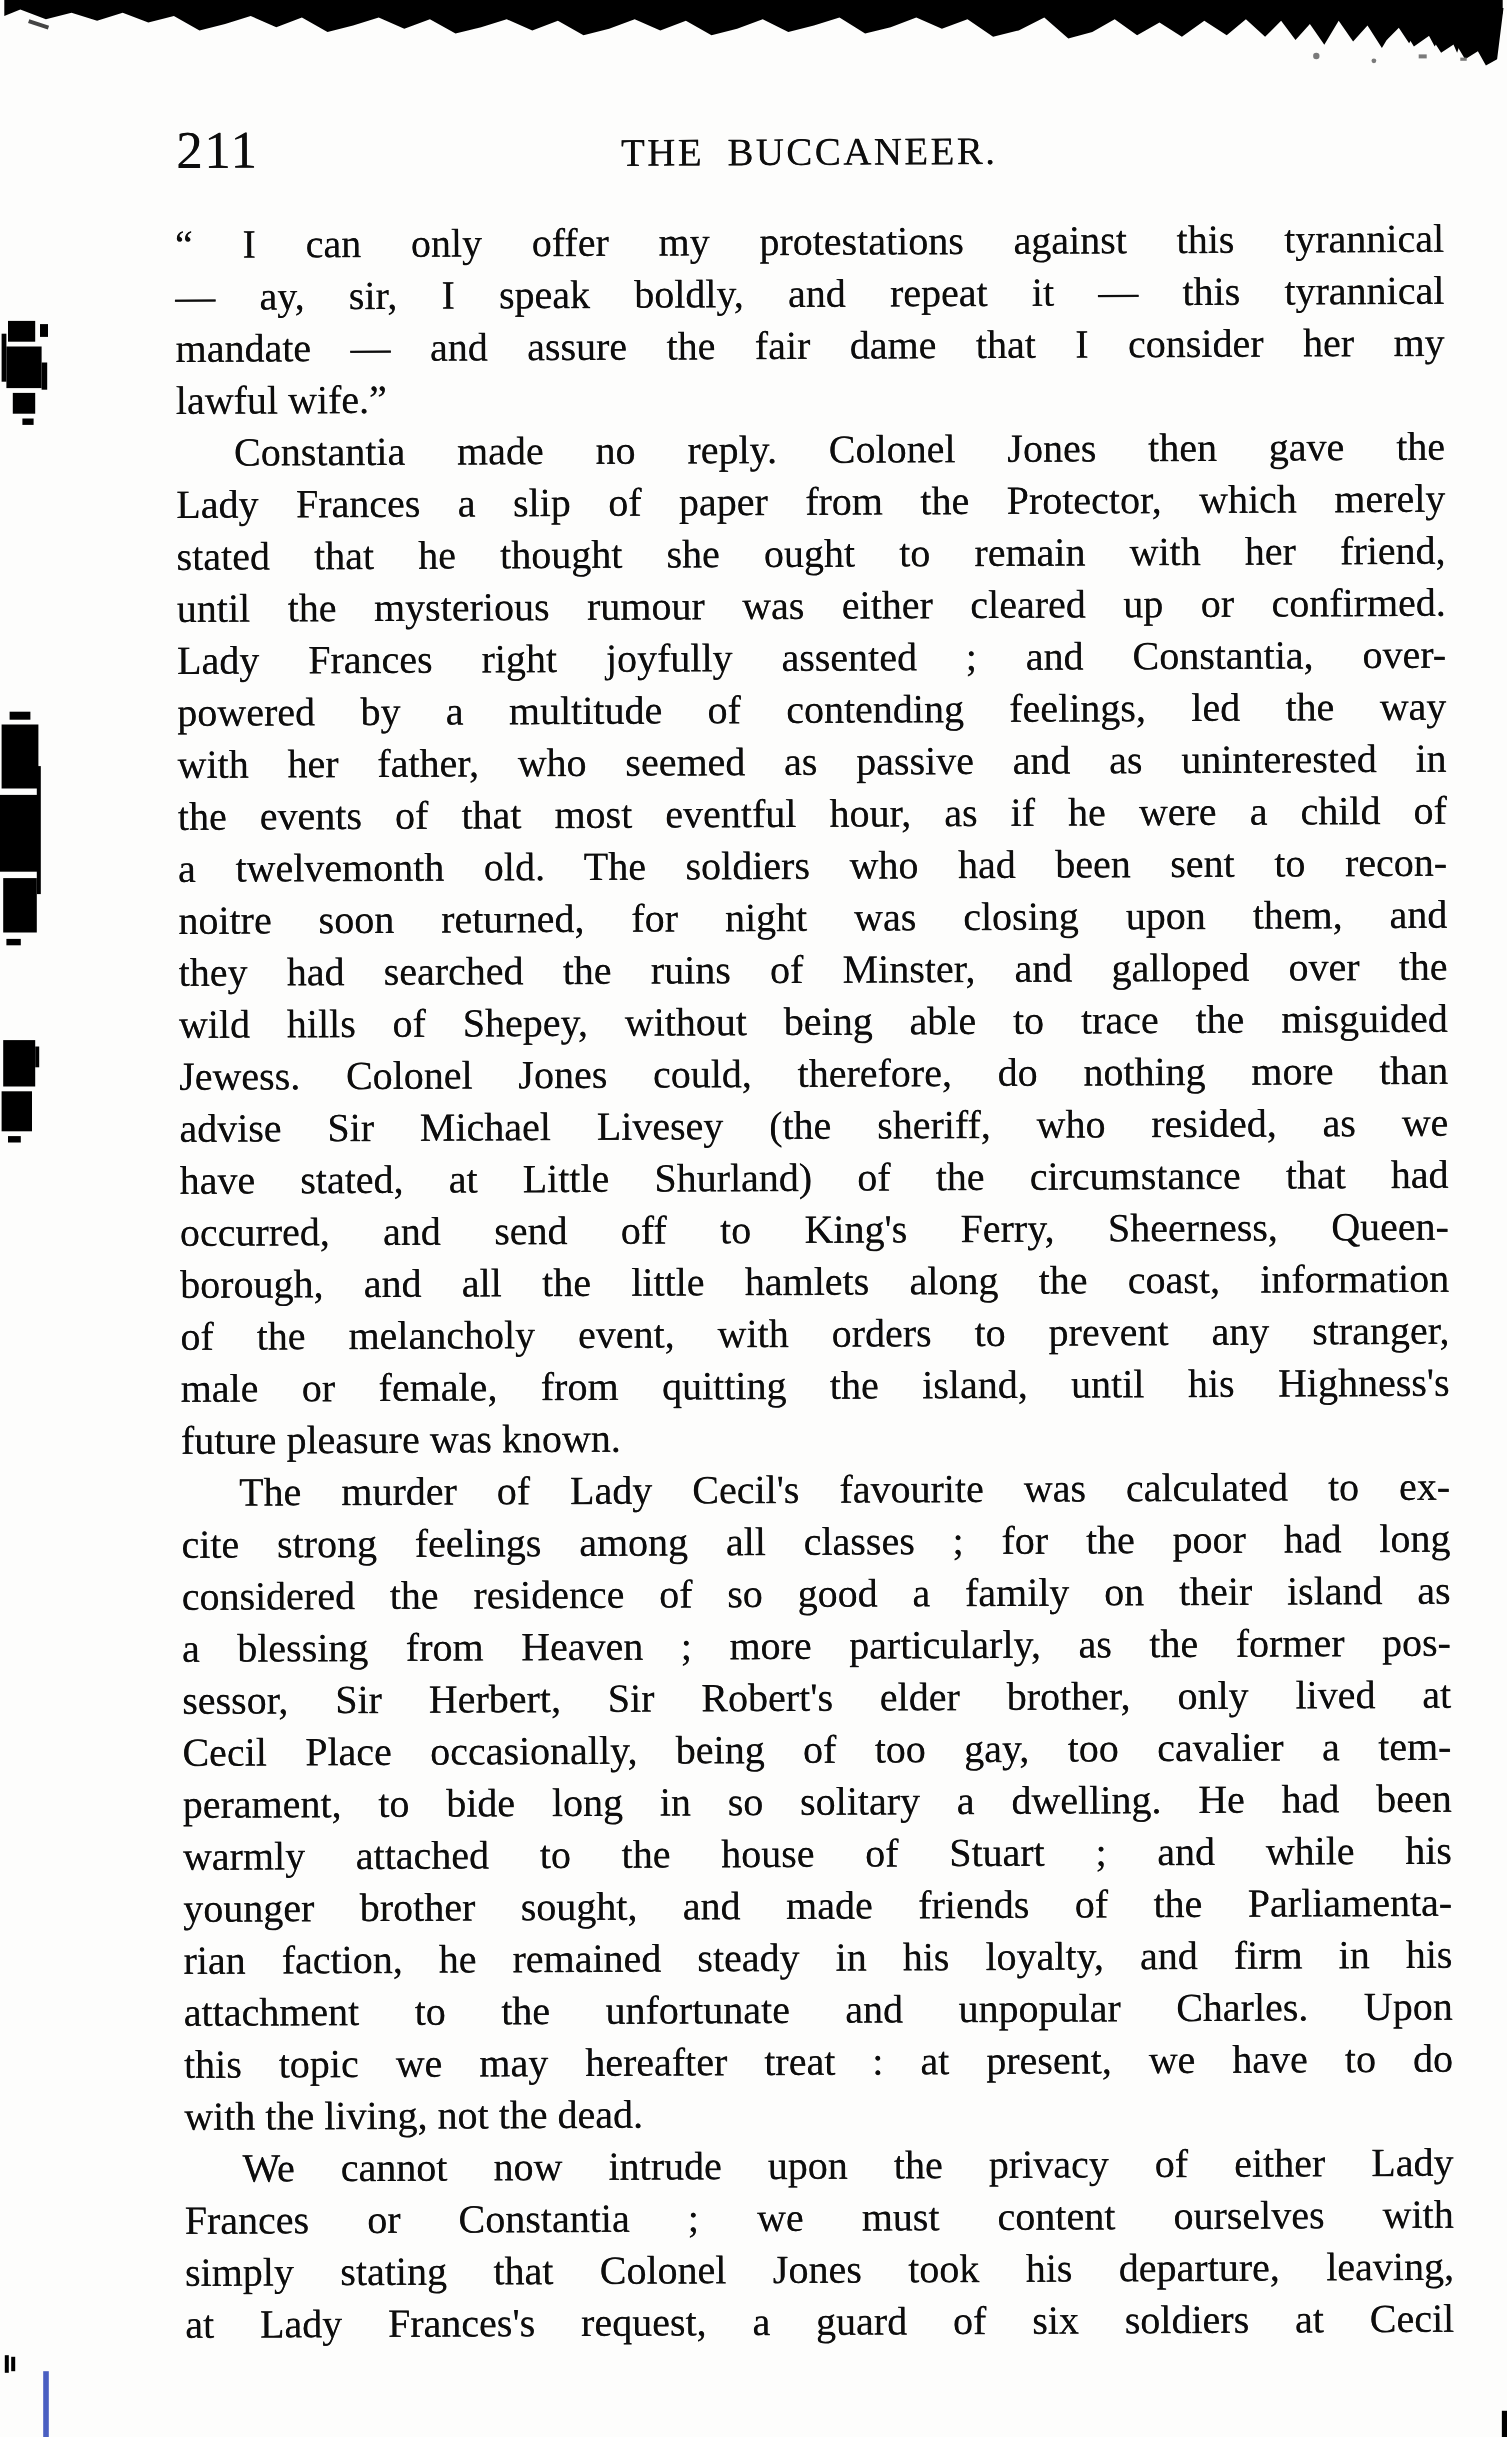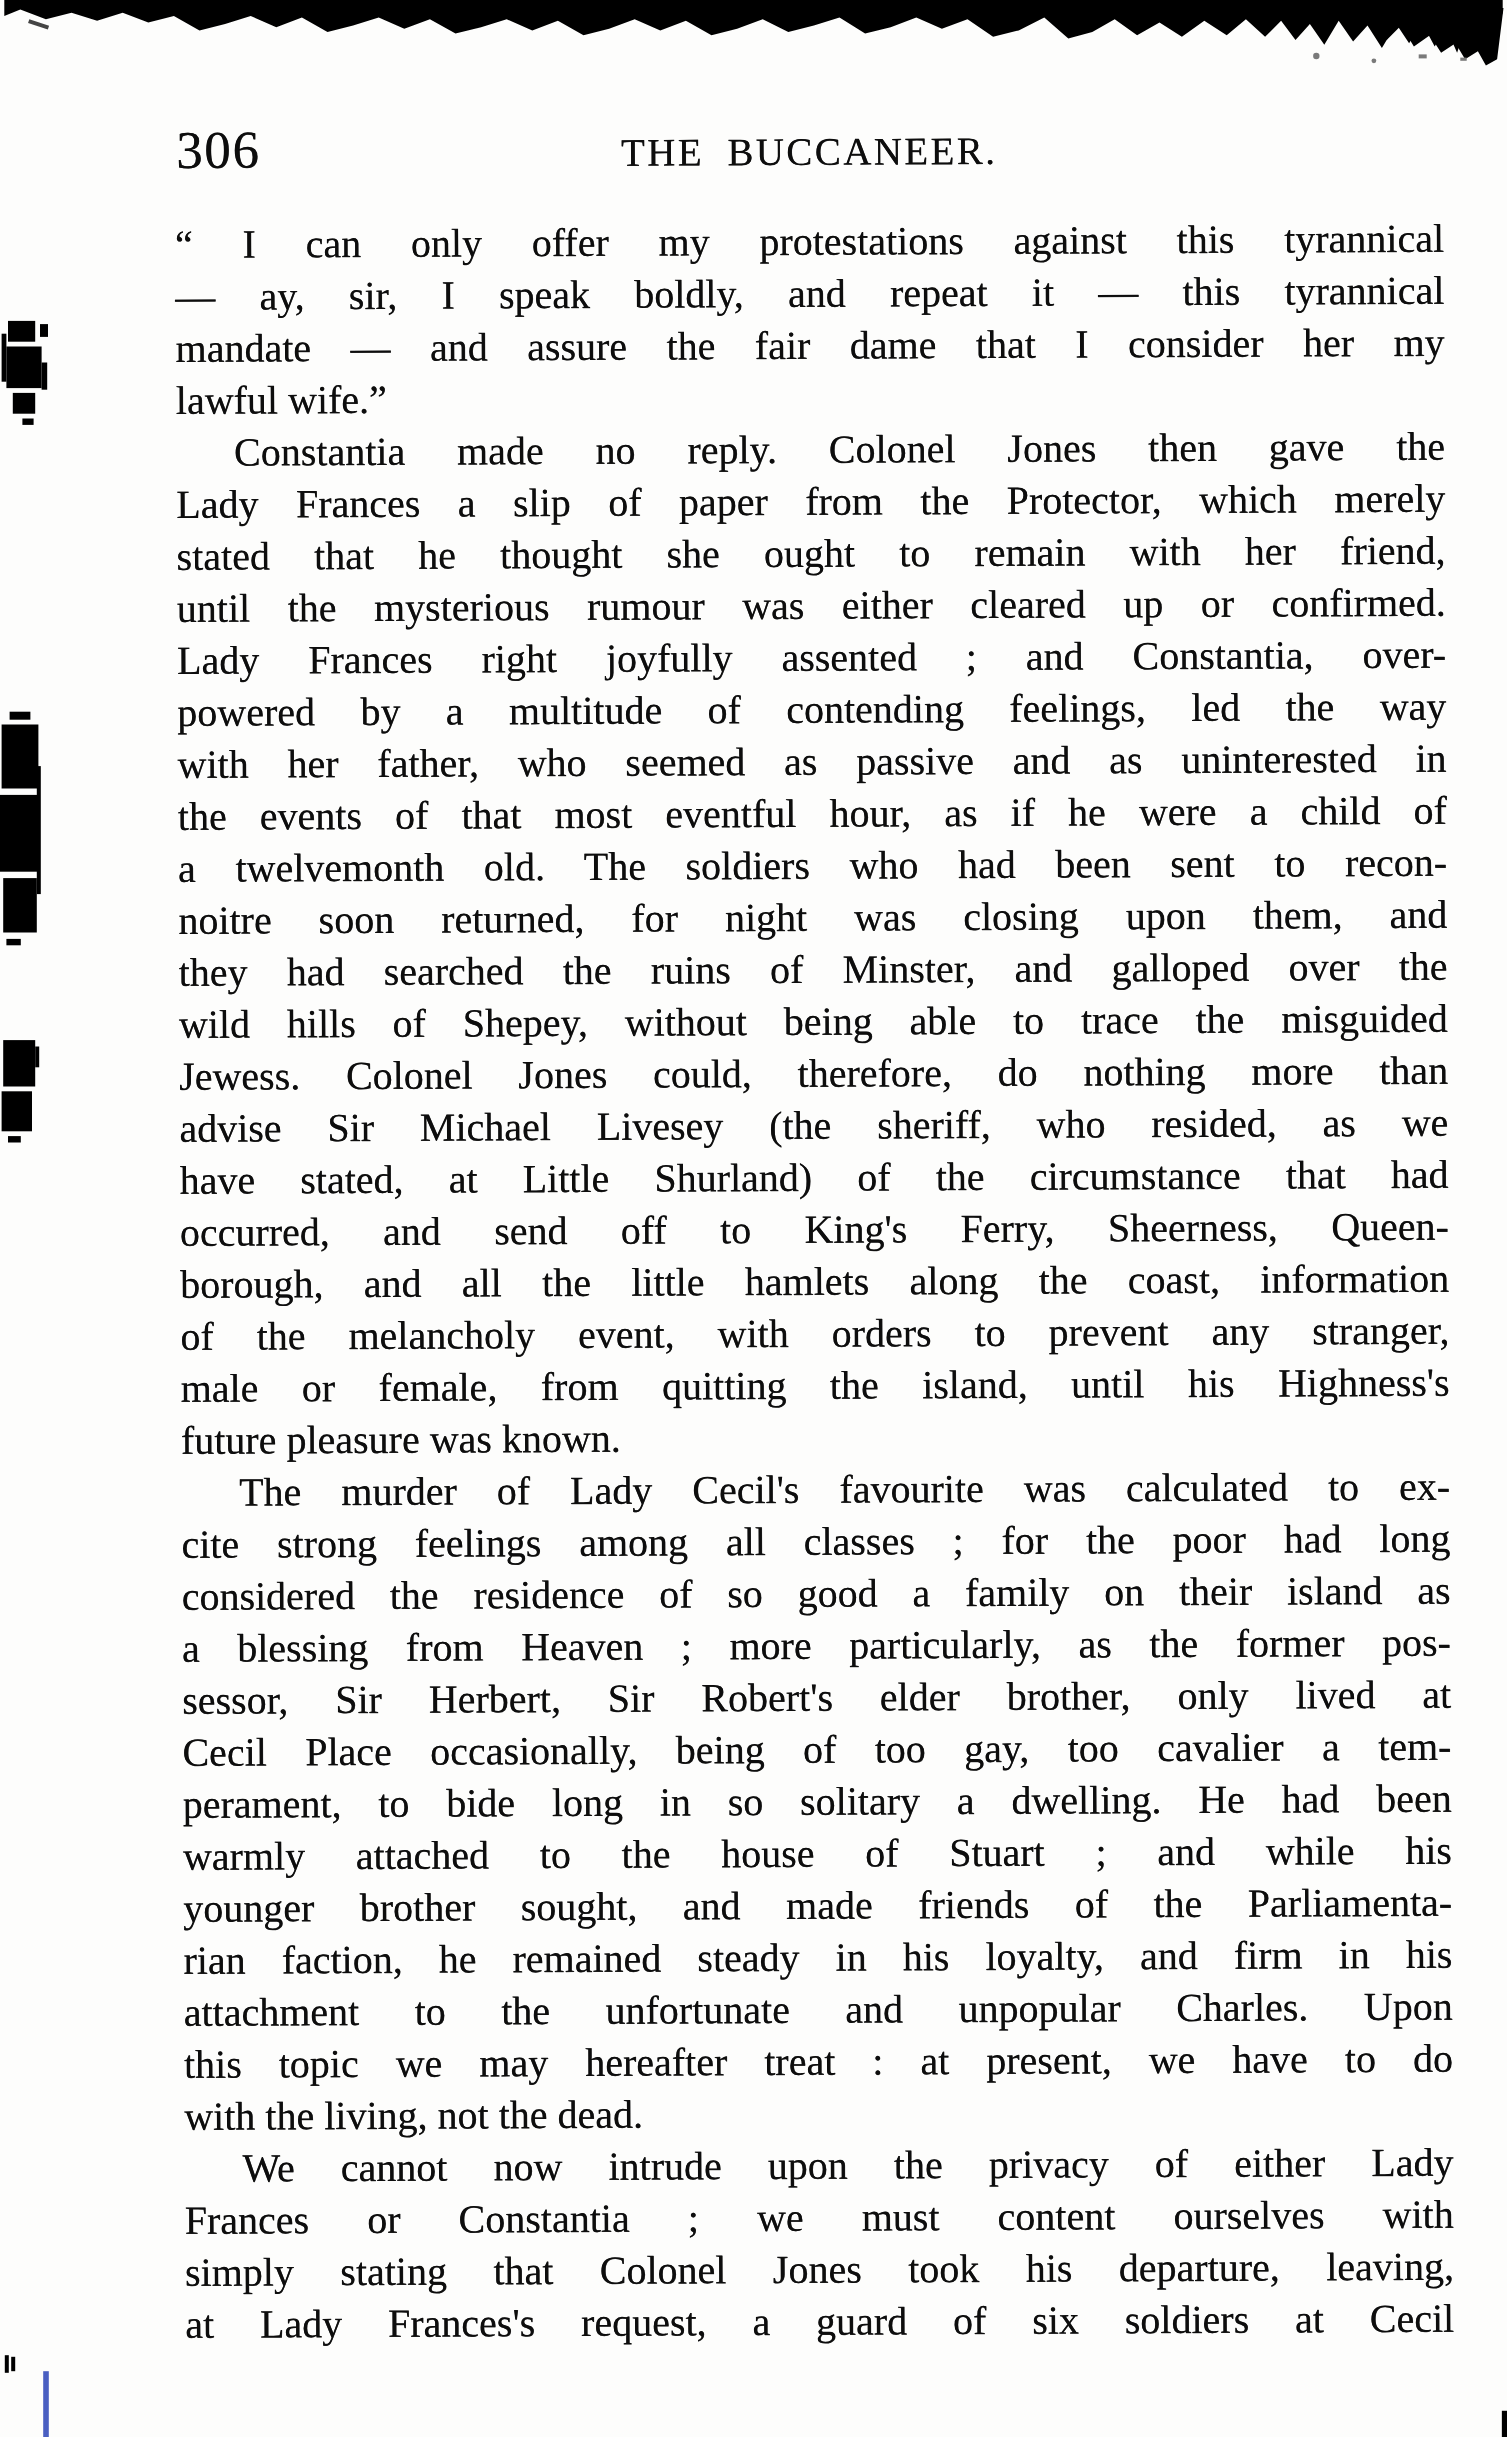--- a/index.html
+++ b/index.html
@@ -57,21 +57,21 @@
   .artifact { position: absolute; }
 </style>
 </head>
 <body>
 
 <div class="page">
 
   <div class="tilt">
 
     <div class="header">
-      <div class="page-number">306</div>
+      <div class="page-number">211</div>
       <div class="running-title">THE BUCCANEER.</div>
     </div>
 
     <div class="text-block" id="text-block">
         <div class="paragraph">
           <div class="line">“ I can only offer my protestations against this tyrannical</div>
           <div class="line">— ay, sir, I speak boldly, and repeat it — this tyrannical</div>
           <div class="line">mandate — and assure the fair dame that I consider her my</div>
           <div class="line endline">lawful wife.”</div>
         </div>

